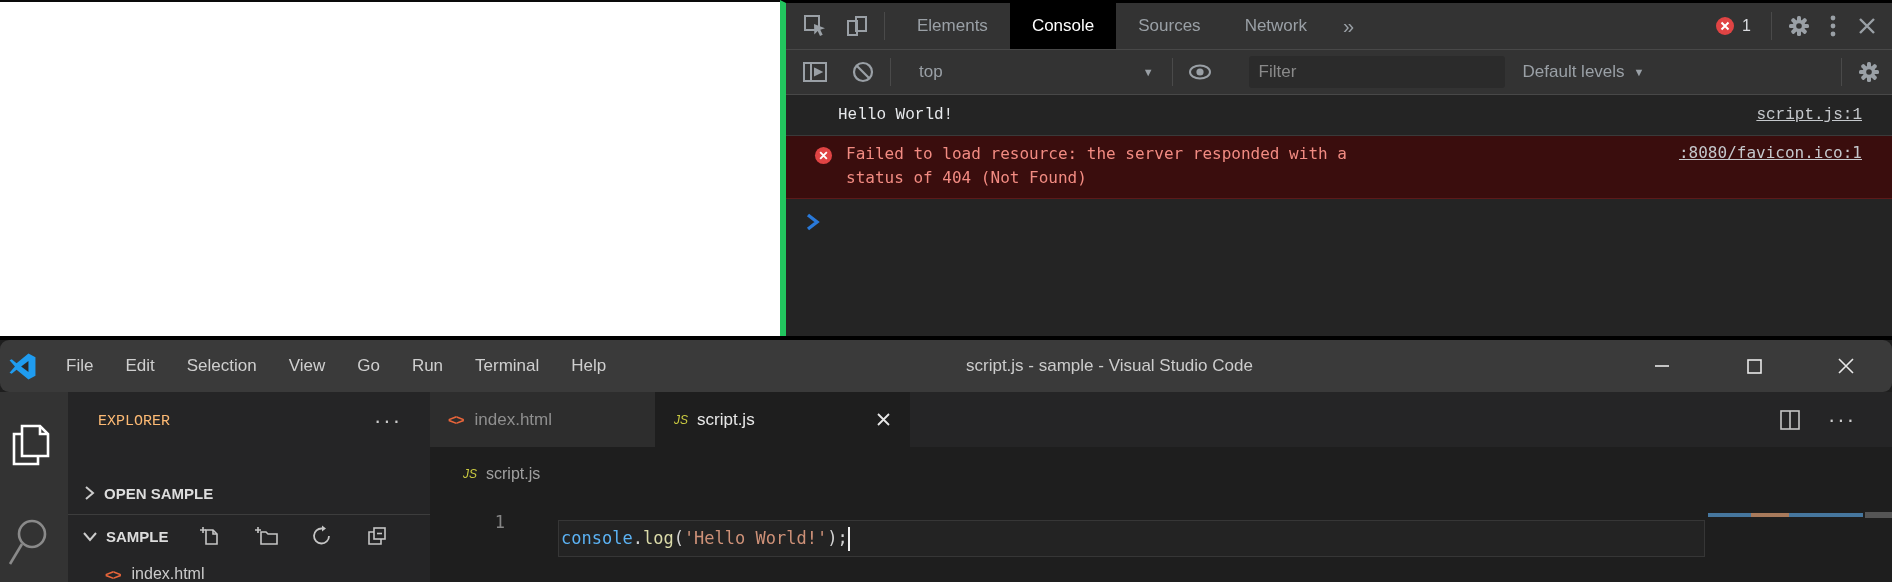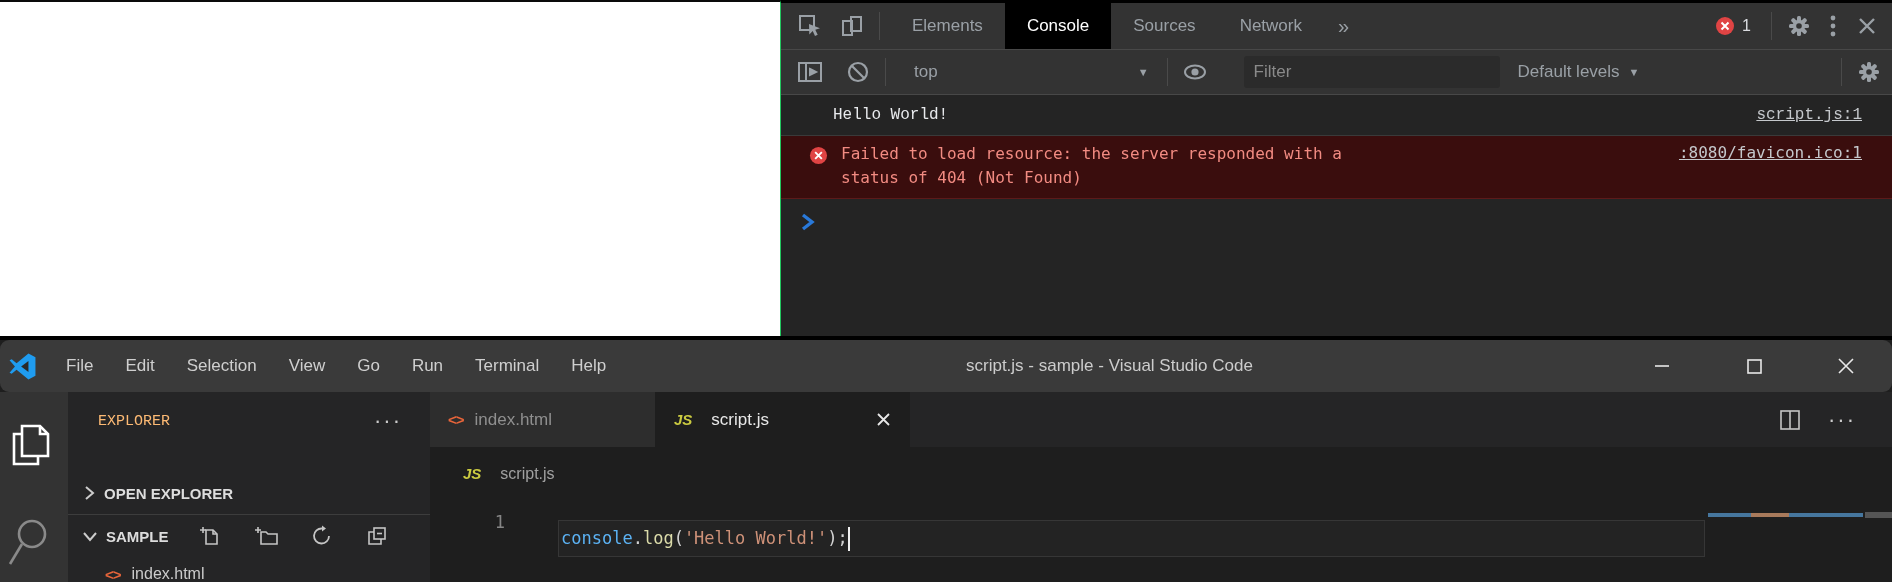--- a/index.html
+++ b/index.html
@@ -7,21 +7,21 @@
               font-family:"Liberation Sans", sans-serif; }
   .mono { font-family:"DejaVu Sans Mono", monospace; }
 
   #stage { position:relative; width:1892px; height:582px; }
 
   
   #browser-page { position:absolute; left:0; top:0; width:780px; height:336px;
                   background:#ffffff; border-top:2px solid #0a0a0a; }
 
   #devtools { position:absolute; left:780px; top:0; width:1112px; height:336px;
-              background:#242424; border-top:3px solid #000; border-left:1px solid #22c55e;
+              background:#242424; border-top:3px solid #000; border-left:6px solid #22c55e;
               color:#9aa0a6; }
   .dt-tabbar { height:46px; background:#333333; display:flex; align-items:center; }
   .dt-icnbtn { width:34px; height:34px; display:flex; align-items:center; justify-content:center; flex:0 0 auto; }
   .dt-divider { width:1px; height:28px; background:#4a4a4a; margin:0 10px; flex:0 0 auto; }
   .dt-tab { padding:0 22px; height:46px; display:flex; align-items:center; font-size:17px; color:#9aa0a6; }
   .dt-tab.active { background:#000000; color:#ffffff; }
   .dt-overflow { font-size:20px; padding:0 14px; }
   .dt-spacer { flex:1; }
   .err-badge { display:flex; align-items:center; gap:7px; margin-right:10px; }
   .err-badge .cnt { color:#dadce0; font-size:16px; }
@@ -66,21 +66,21 @@
   .sb-header { height:58px; display:flex; align-items:center; padding:0 28px 0 30px; }
   .sb-header .title { font-size:15px; color:#fdba74;font-family:Liberation Mono, monospace; }
   .sb-dots { margin-left:auto; color:#cccccc; font-size:22px; letter-spacing:2px; }
   .sb-section { height:42px; display:flex; align-items:center; padding-left:14px;
                 font-weight:700; font-size:15px; color:#dddddd; }
   .sb-section .chev { margin-right:8px; display:flex; }
   .sb-sep { border-top:1px solid #3d3d3d; }
   .sb-actions { display:flex; gap:33px; margin-left:30px; }
   .sb-file { height:34px; display:flex; align-items:center; padding-left:37px; font-size:16px; color:#cccccc; }
   .html-glyph { color:#e8653a; font-weight:700; font-size:15px; margin-right:11px; letter-spacing:-1px; }
-  .js-glyph { color:#cbcb41; font-weight:700; font-size:15px; font-style:italic; margin-right:19px; }
+  .js-glyph { color:#cbcb41; font-weight:400; font-size:12px; font-style:italic; margin-right:9px; }
 
   .editor { flex:1; position:relative; background:#1e1e1e; }
   .tabrow { height:55px; background:#252526; display:flex; }
   .tab { display:flex; align-items:center; padding:0 18px; font-size:17px; border-right:1px solid #1e1e1e; }
   .tab.inactive { width:226px; background:#2d2d2d; color:#8f8f8f; }
   .tab.active { width:254px; background:#1e1e1e; color:#e8e8e8; }
   .tab-close { margin-left:auto; display:flex; }
   .tab-actions { margin-left:auto; display:flex; align-items:center; gap:26px; padding-right:36px; }
   .breadcrumb { height:53px; display:flex; align-items:center; padding-left:33px; color:#a0a0a0; font-size:16px; }
   .code-area { position:relative; height:82px; }
@@ -282,21 +282,21 @@
           <span class="title">EXPLORER</span>
           <span class="sb-dots">···</span>
         </div>
         <div style="height:22px;"></div>
         <div class="sb-section">
           <span class="chev">
             <svg width="14" height="16" viewBox="0 0 14 16" fill="none" stroke="#cccccc" stroke-width="2">
                 <path d="M4 2 L11 8 L4 14"></path>
               </svg>
           </span>
-          <span>OPEN EXPLORER</span>
+          <span>OPEN SAMPLE</span>
         </div>
         <div class="sb-sep"></div>
         <div class="sb-section">
           <span class="chev">
             <svg width="16" height="14" viewBox="0 0 16 14" fill="none" stroke="#cccccc" stroke-width="2">
                 <path d="M2 4 L8 11 L14 4"></path>
               </svg>
           </span>
           <span>SAMPLE</span>
           <span class="sb-actions">

